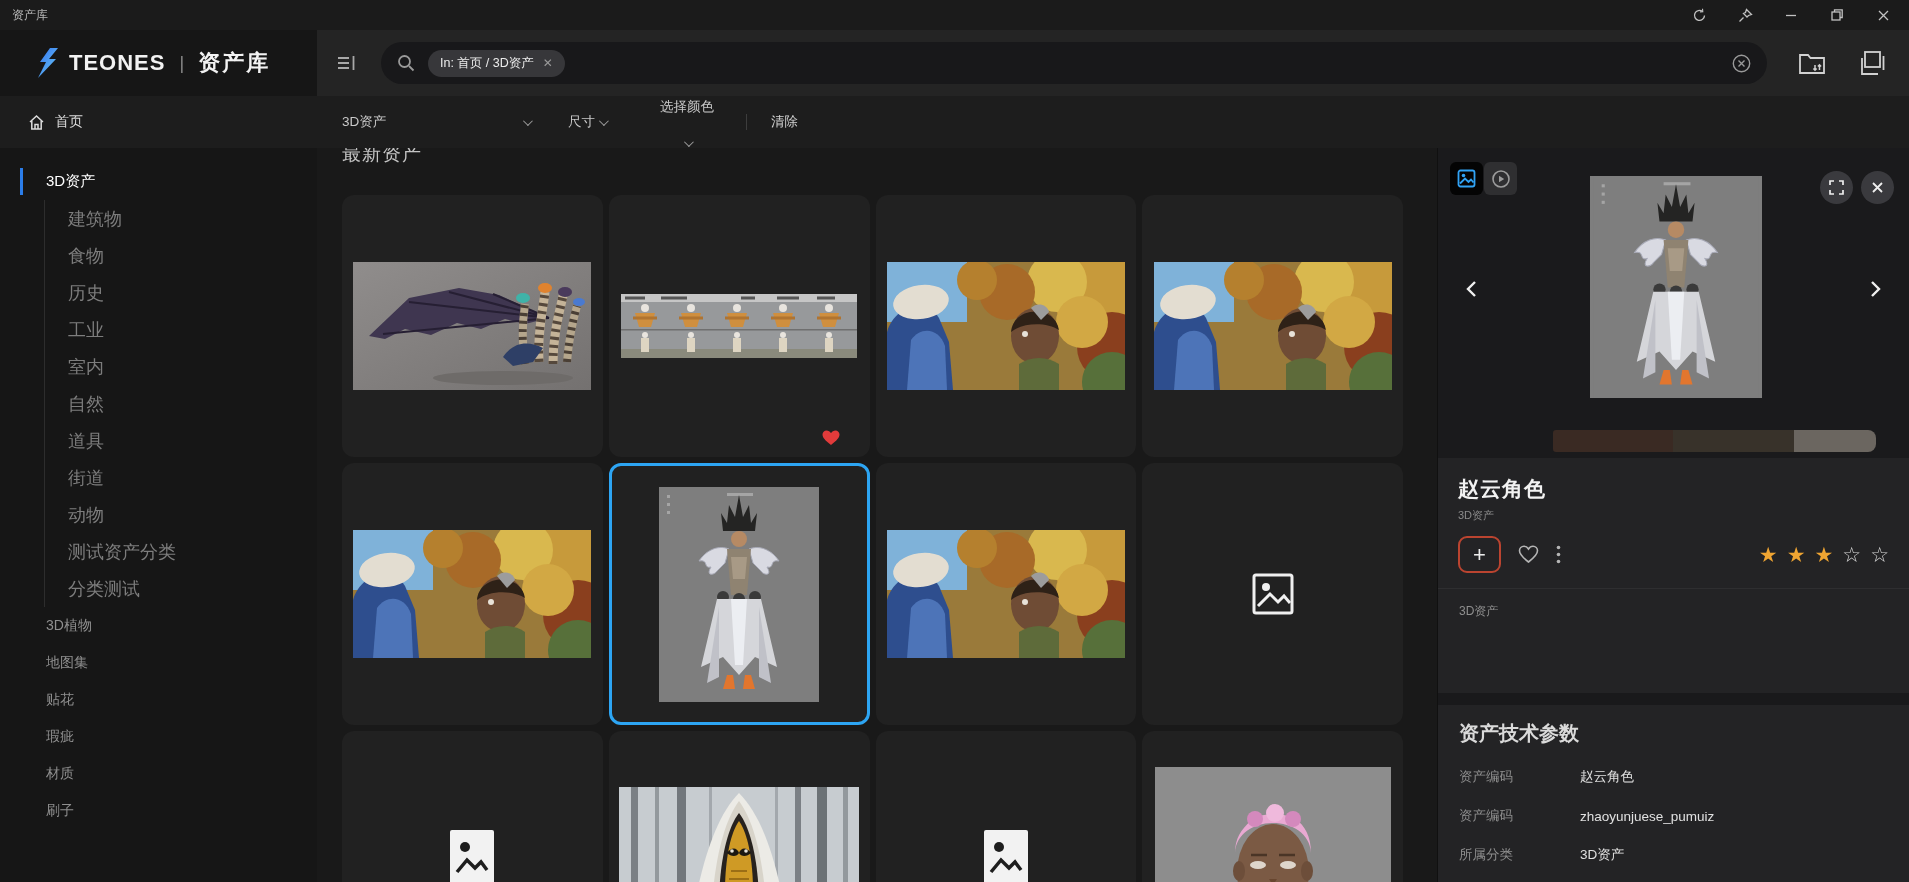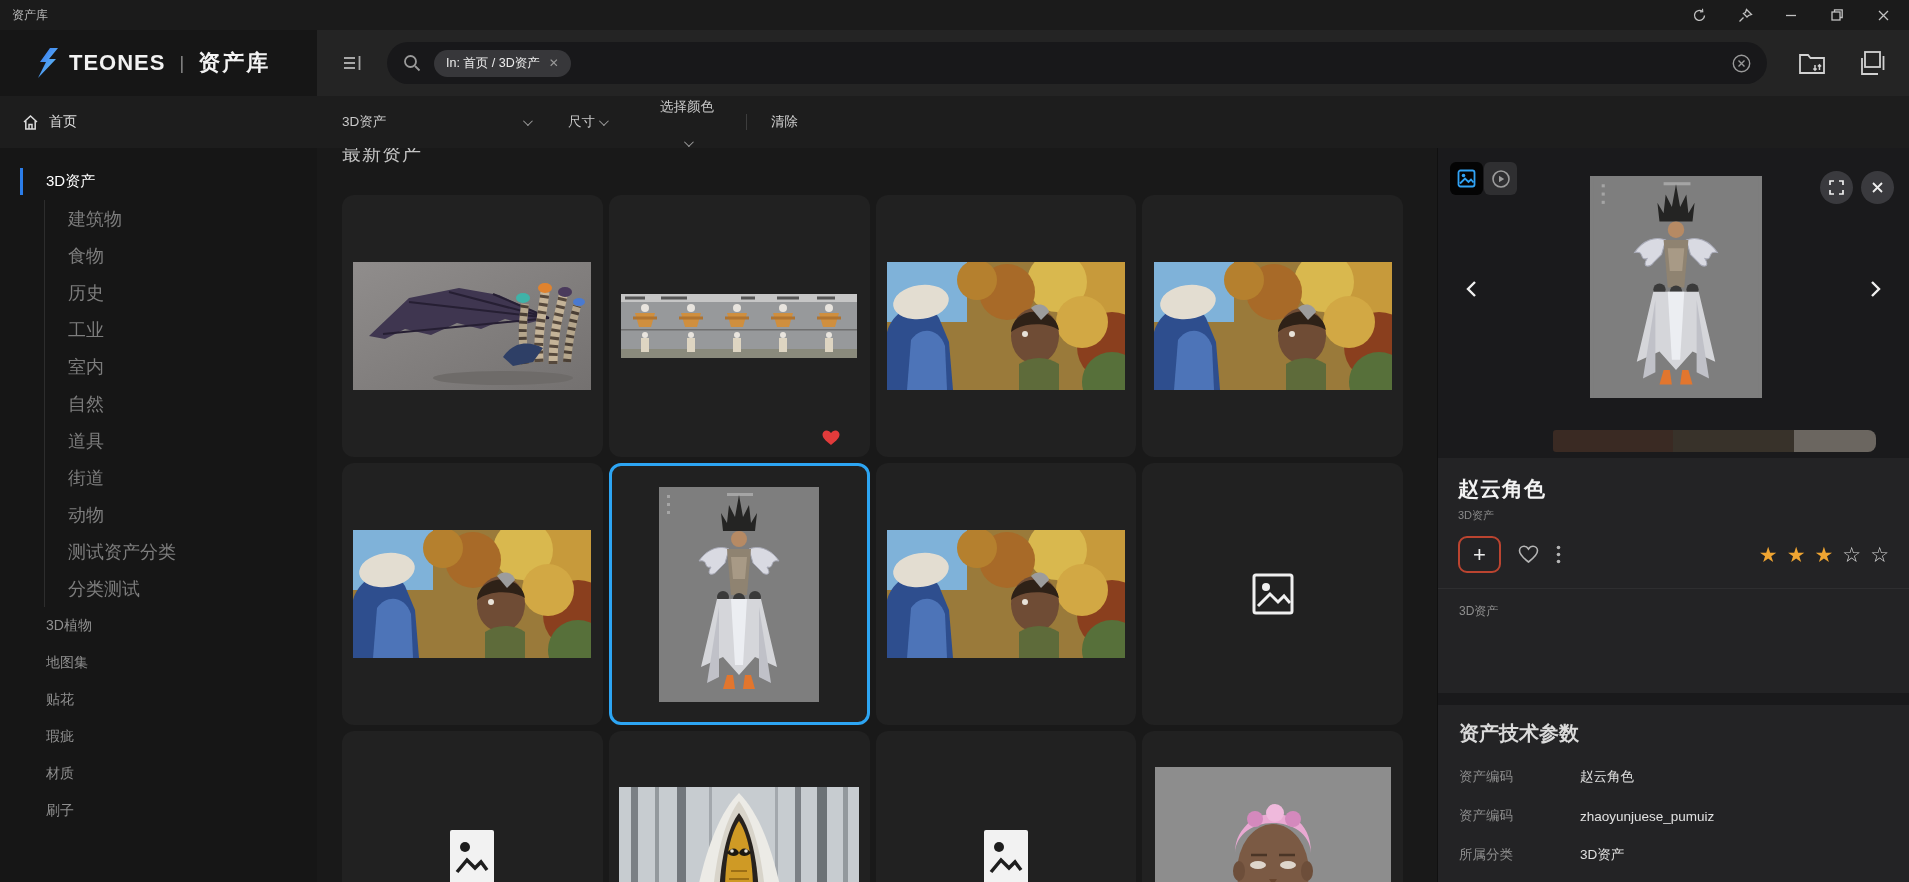--- a/index.html
+++ b/index.html
@@ -17,32 +17,32 @@
   
   .body { display:flex; height:852px; }
 
   
   .sidebar { width:317px; background:#161616; display:flex; flex-direction:column; flex:none; }
   .logo-row { height:66px; display:flex; align-items:center; padding-left:36px; flex:none; }
   .logo-mark { width:24px; height:30px; margin-right:9px; }
   .logo-name { color:#f2f2f2; font-weight:bold; font-size:22px; letter-spacing:1px; }
   .logo-div { color:#8a8a8a; font-size:18px; margin:0 14px; font-weight:300; }
   .logo-app { color:#f2f2f2; font-weight:bold; font-size:22px; letter-spacing:2px; }
-  .home-row { height:52px; background:#1d1d1d; display:flex; align-items:center; padding-left:22px; color:#dcdcdc; font-size:14px; flex:none; cursor:pointer; }
+  .home-row { height:52px; background:#1d1d1d; display:flex; align-items:center; padding-left:28px; color:#dcdcdc; font-size:14px; flex:none; cursor:pointer; }
   .home-row svg { margin-right:10px; }
   .side-nav { flex:1; padding-top:15px; overflow:hidden; }
   .side-item { height:37px; display:flex; align-items:center; padding-left:46px; font-size:14px; color:#8f8f8f; position:relative; cursor:pointer; }
   .side-item.active { color:#ffffff; font-size:15px; }
   .side-item.active::before { content:''; position:absolute; left:20px; top:5px; bottom:5px; width:3px; background:#2b7de9; }
   .side-children { margin-left:44px; border-left:1px solid #2d2d2d; }
   .side-child { height:37px; display:flex; align-items:center; padding-left:23px; font-size:18px; color:#7d7d7d; cursor:pointer; }
 
   
   .main { flex:1; display:flex; flex-direction:column; min-width:0; }
-  .header-row { height:66px; background:#242424; display:flex; align-items:center; padding:0 22px 0 24px; flex:none; }
+  .header-row { height:66px; background:#242424; display:flex; align-items:center; padding:0 22px 0 18px; flex:none; }
   .collapse-btn { width:24px; height:24px; display:flex; align-items:center; justify-content:center; cursor:pointer; flex:none; }
   .searchbar { flex:1; height:42px; background:#18181a; border-radius:21px; margin-left:22px; display:flex; align-items:center; padding:0 16px; min-width:0; }
   .scope-tag { background:#37373a; border-radius:14px; height:27px; display:flex; align-items:center; padding:0 12px; margin-left:13px; color:#ececec; font-size:12.5px; gap:9px; cursor:pointer; white-space:nowrap; }
   .scope-x { color:#9a9a9a; font-size:12px; cursor:pointer; }
   .search-clear { margin-left:auto; cursor:pointer; display:flex; }
   .hdr-icon { margin-left:30px; cursor:pointer; display:flex; flex:none; }
 
   .filter-row { height:52px; background:#1d1d1d; display:flex; align-items:center; padding-left:25px; font-size:13.5px; color:#c9c9c9; flex:none; }
   .dd { display:flex; align-items:center; cursor:pointer; }
   .dd-cat { width:188px; justify-content:space-between; margin-right:38px; }

